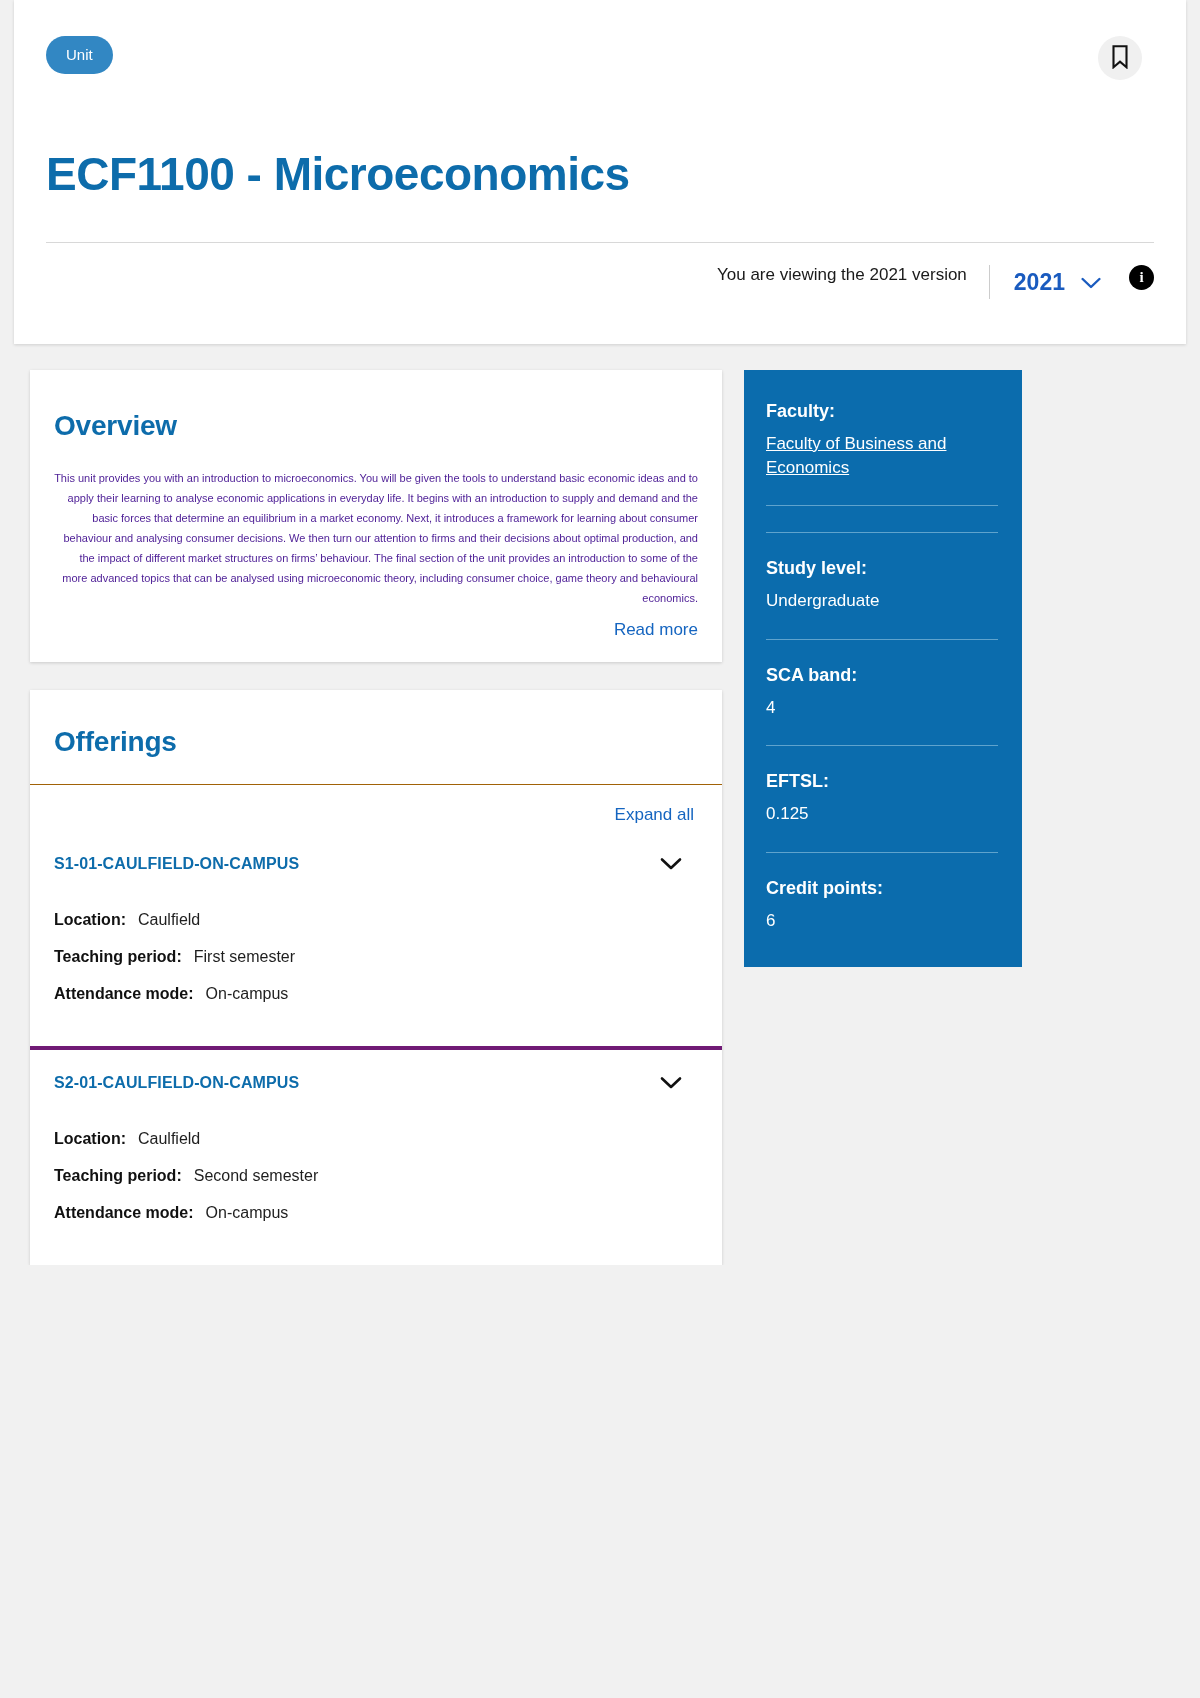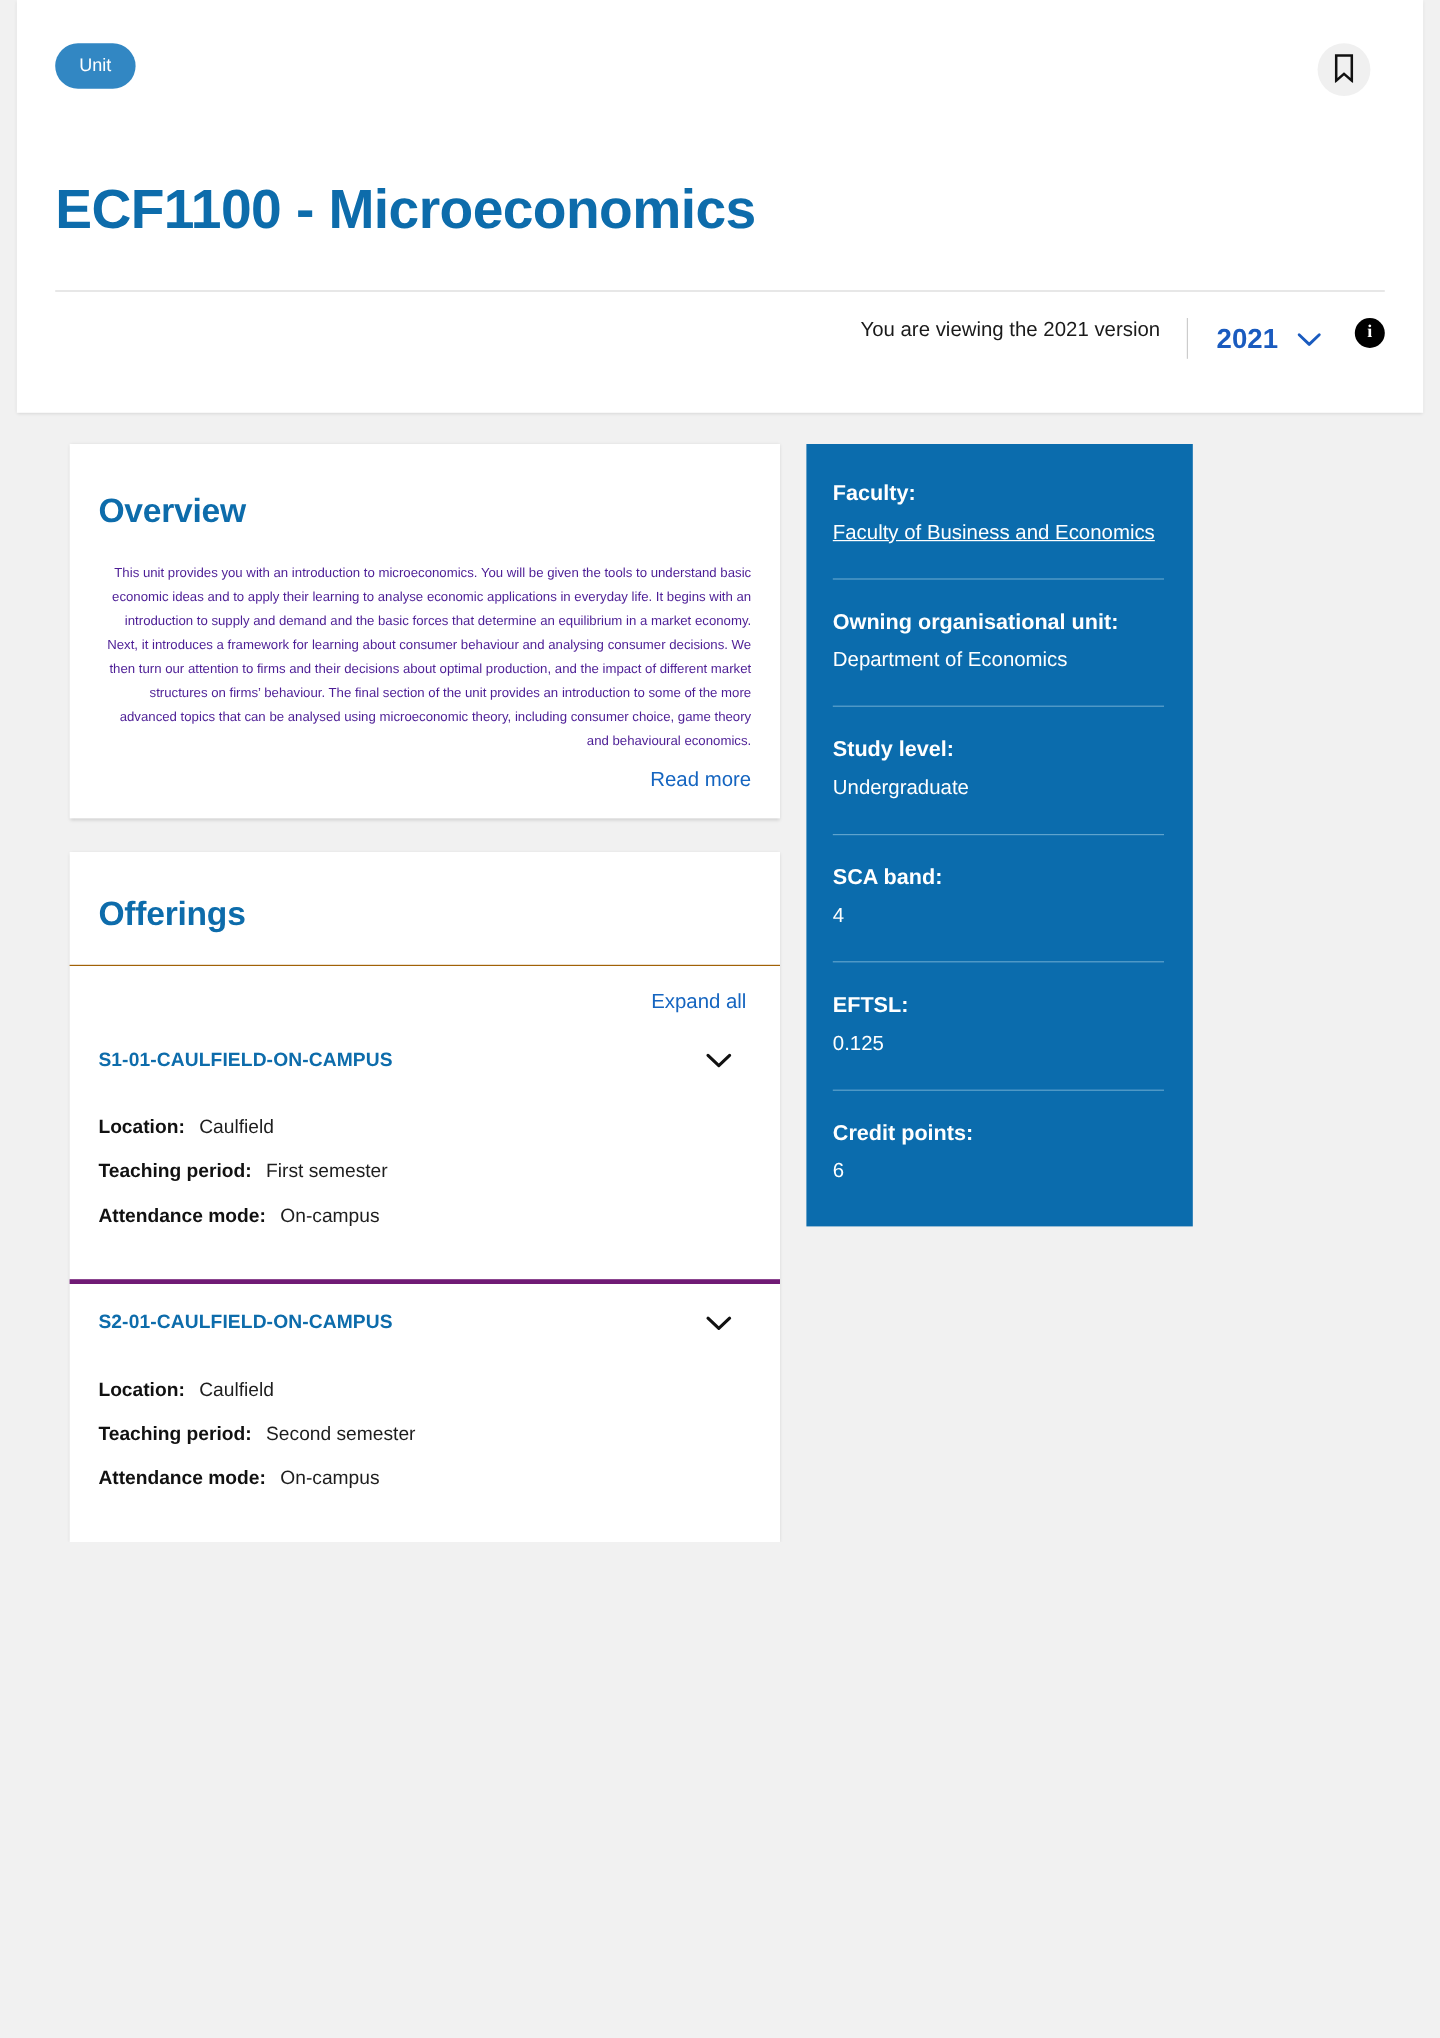--- a/index.html
+++ b/index.html
@@ -113,22 +113,22 @@
   }
 
   
   .layout {
     display: flex;
     align-items: flex-start;
     gap: 22px;
     padding: 26px 14px 0 30px;
   }
 
-  .col-main { width: 592px; flex: none; margin-left: 28px; }
-  .col-side { width: 322px; flex: none; }
+  .col-main { width: 692px; flex: none; }
+  .col-side { width: 278px; flex: none; }
 
   .card {
     background: #ffffff;
     box-shadow: 0 1px 3px rgba(0,0,0,.16);
   }
 
   .card + .card { margin-top: 28px; }
 
   .section-title {
     color: #0d6cab;
@@ -345,24 +345,20 @@
 
   <div class="col-side">
     <div class="side-panel">
 
       <div class="side-block">
         <div class="side-label">Faculty:</div>
         <div class="side-value link">Faculty of Business and Economics</div>
       </div>
       <div class="side-sep"></div>
 
-      <div class="side-block">
-        <div class="side-label">Owning organisational unit:</div>
-        <div class="side-value">Department of Economics</div>
-      </div>
       <div class="side-sep"></div>
 
       <div class="side-block">
         <div class="side-label">Study level:</div>
         <div class="side-value">Undergraduate</div>
       </div>
       <div class="side-sep"></div>
 
       <div class="side-block">
         <div class="side-label">SCA band:</div>

